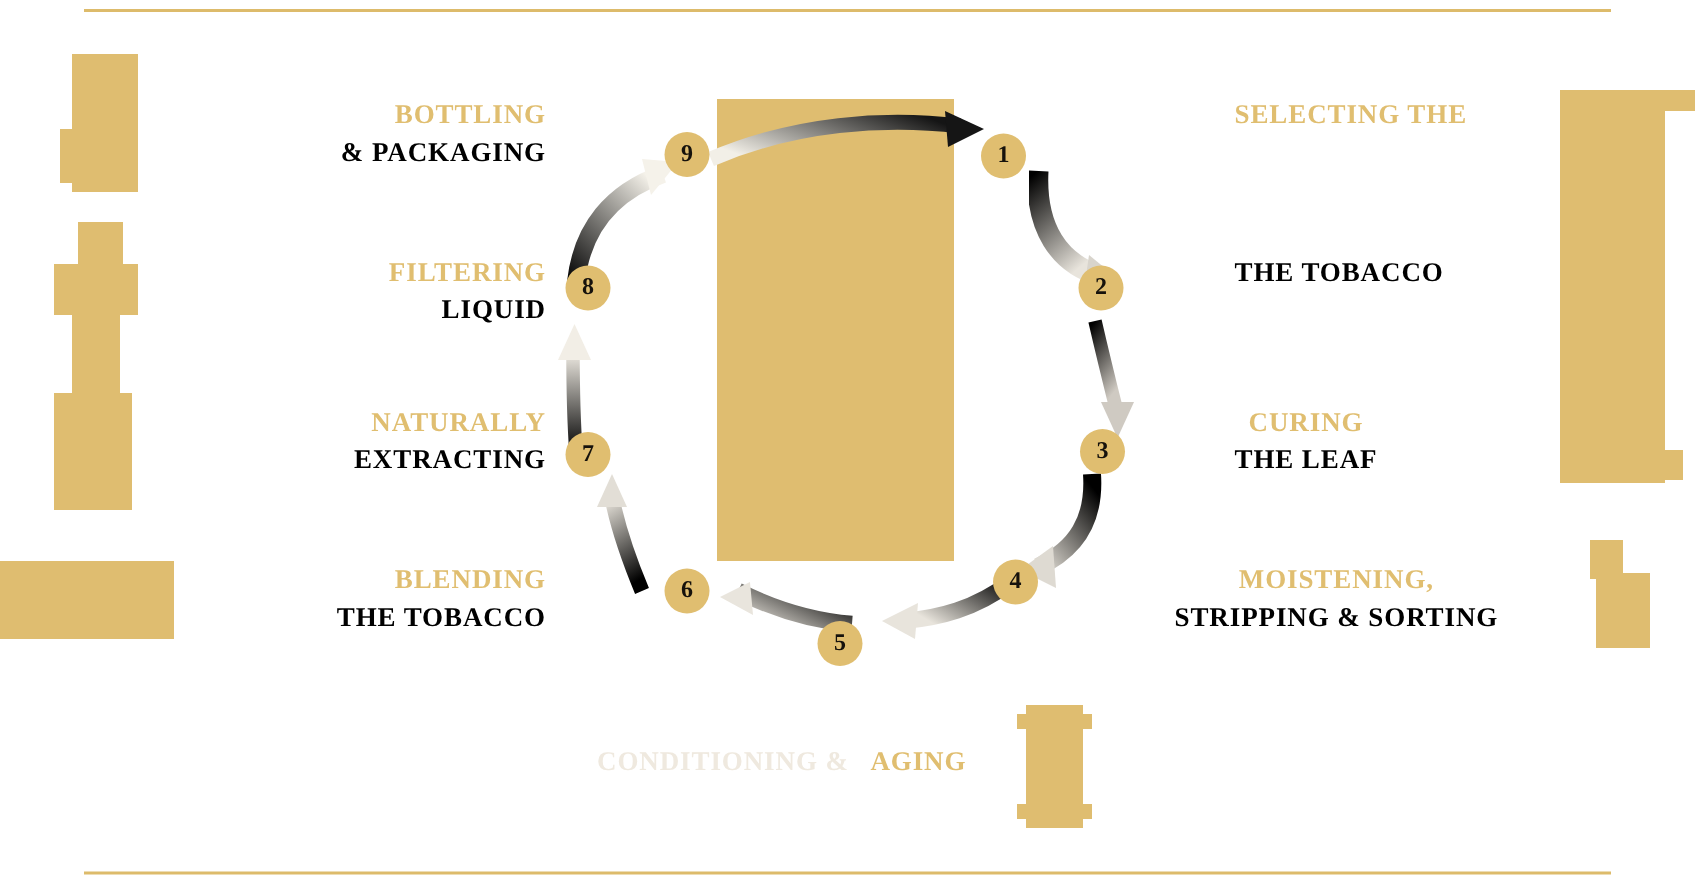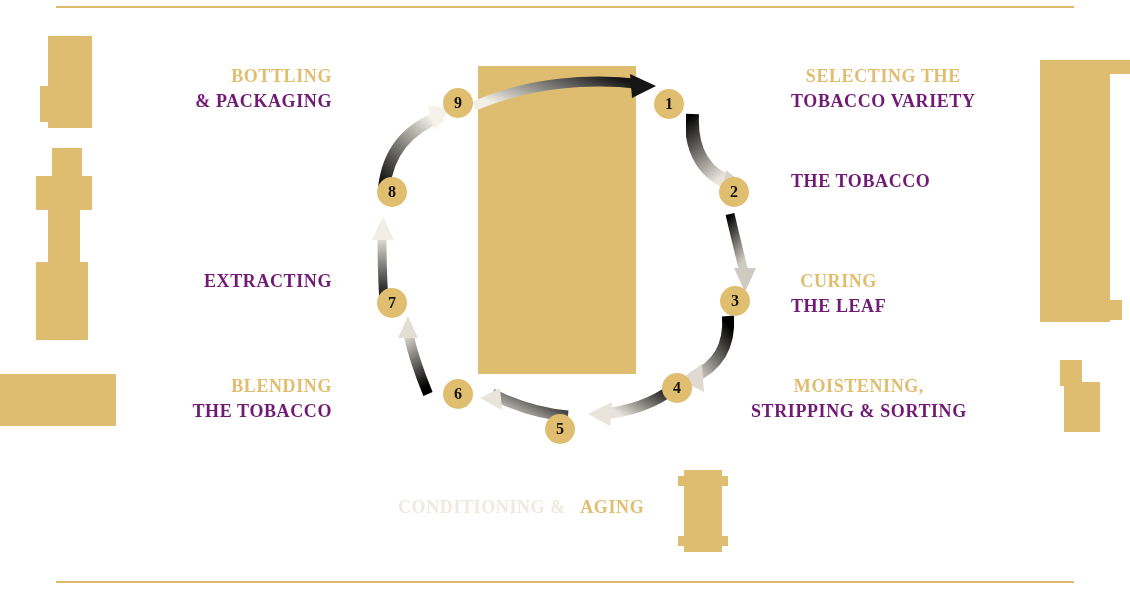--- a/index.html
+++ b/index.html
@@ -30,23 +30,24 @@
   
   .step-label {
     position: absolute;
     font-family: "Liberation Serif", "DejaVu Serif", serif;
     font-weight: bold;
     font-size: 18px;
     line-height: 25px;
     letter-spacing: 0.6px;
     white-space: nowrap;
     text-transform: uppercase;
+    padding-left: 32px;
   }
   .step-label .l1 { color: #e0be70; display: block; }
-  .step-label .l2 { color: #701a75; display: block; }
+  .step-label .l2 { color: #000000; display: block; }
   .step-label.right { text-align: center; }
   .step-label.left  { text-align: right; }
 
   
   .bottom-label {
     position: absolute;
     font-family: "Liberation Serif", "DejaVu Serif", serif;
     font-weight: bold;
     font-size: 18px;
     letter-spacing: 0.6px;
@@ -234,21 +235,20 @@
   <div class="badge" style="left:720px; top:286px;">3</div>
   <div class="badge" style="left:662px; top:373px;">4</div>
   <div class="badge" style="left:545px; top:414px;">5</div>
   <div class="badge" style="left:443px; top:379px;">6</div>
   <div class="badge" style="left:377px; top:288px;">7</div>
   <div class="badge" style="left:377px; top:177px;">8</div>
   <div class="badge" style="left:443px; top:88px;">9</div>
 
   <div class="step-label right" style="left:791px; top:64px;">
     <span class="l1">SELECTING THE</span>
-    <span class="l2">TOBACCO VARIETY</span>
   </div>
 
   <div class="step-label right" style="left:791px; top:169px;">
     <span class="l2">THE TOBACCO</span>
   </div>
 
   <div class="step-label right" style="left:791px; top:269px;">
     <span class="l1">CURING</span>
     <span class="l2">THE LEAF</span>
   </div>
@@ -256,22 +256,27 @@
   <div class="step-label right" style="left:751px; top:374px;">
     <span class="l1">MOISTENING,</span>
     <span class="l2">STRIPPING &amp; SORTING</span>
   </div>
 
   <div class="step-label left" style="left:0px; top:64px; width:332px;">
     <span class="l1">BOTTLING</span>
     <span class="l2">&amp; PACKAGING</span>
   </div>
 
+  <div class="step-label left" style="left:0px; top:169px; width:332px;">
+    <span class="l1">FILTERING</span>
+    <span class="l2">LIQUID</span>
+  </div>
 
   <div class="step-label left" style="left:0px; top:269px; width:332px;">
+    <span class="l1">NATURALLY</span>
     <span class="l2">EXTRACTING</span>
   </div>
 
   <div class="step-label left" style="left:0px; top:374px; width:332px;">
     <span class="l1">BLENDING</span>
     <span class="l2">THE TOBACCO</span>
   </div>
 
   <div class="bottom-label" style="left:398px; top:497px;">
     <span class="w">CONDITIONING &amp;</span>

